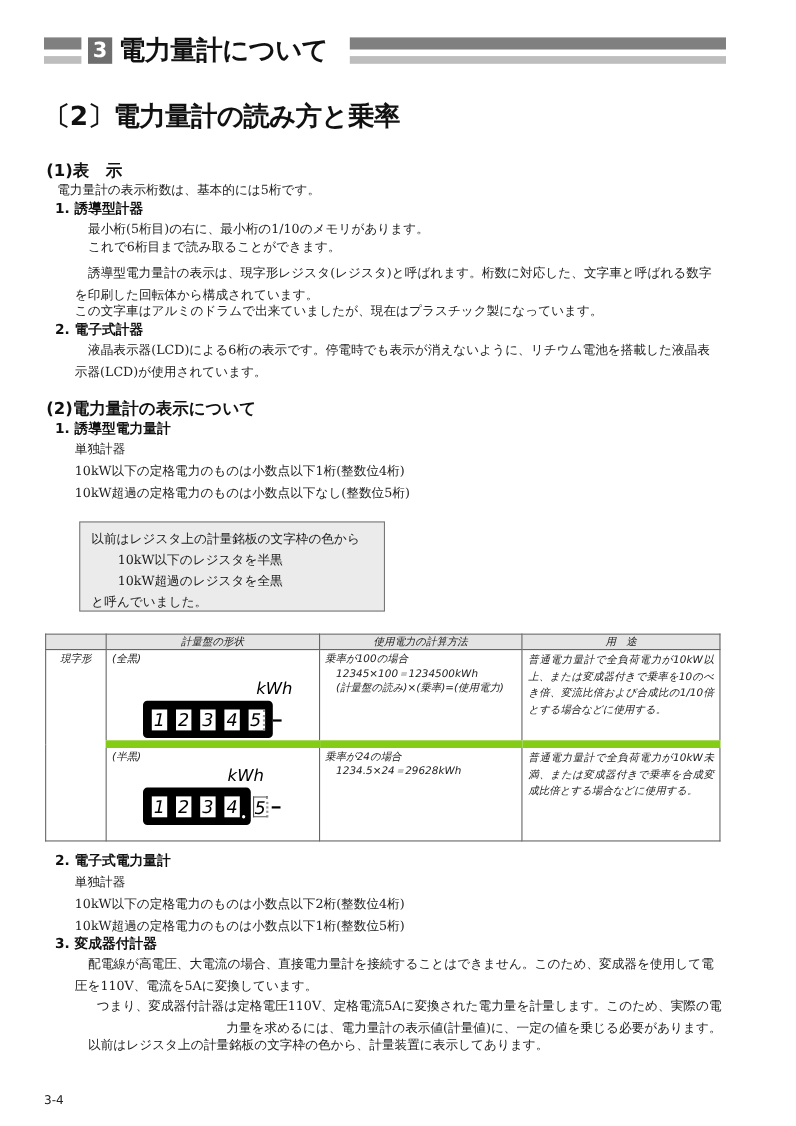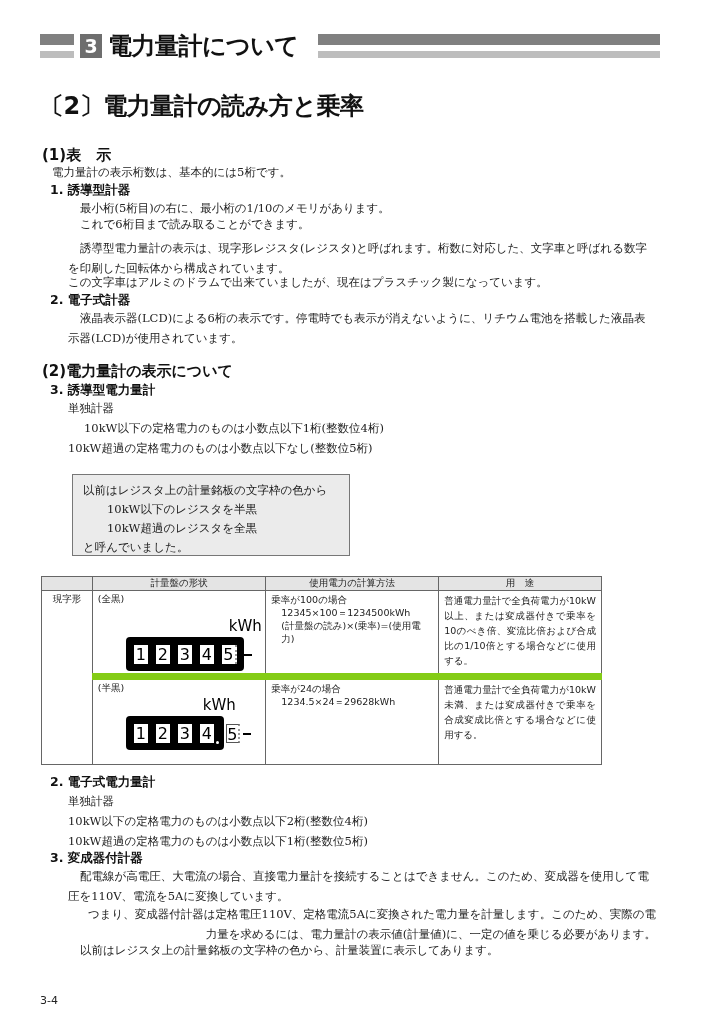--- a/index.html
+++ b/index.html
@@ -21,22 +21,22 @@
 
   .h2 { position: absolute; left: 42px; font-family: "DejaVu Sans", "Liberation Sans", sans-serif; font-size: 15px; font-weight: bold; color: #111; }
   .h3 { position: absolute; left: 50px; font-family: "DejaVu Sans", "Liberation Sans", sans-serif; font-size: 12.5px; font-weight: bold; color: #111; }
   .p { position: absolute; font-size: 11.5px; line-height: 20px; color: #222; width: 600px; }
   .p.indent { text-indent: 12px; }
 
   .note-box { position: absolute; left: 72px; top: 474px; width: 278px; height: 82px; background: #ebebeb; border: 1px solid #777;
      padding: 6px 10px; font-size: 11.5px; line-height: 19px; }
   .note-box .ind { padding-left: 24px; }
 
-  table.meter-table { position: absolute; left: 41px; top: 576px; width: 561px; border-collapse: collapse;
-     font-family: "DejaVu Sans", "Liberation Sans", sans-serif; font-size: 9.5px; color: #222; }
+  table.meter-table { position: absolute; left: 41px; top: 576px; width: 614px; border-collapse: collapse;
+     font-family: "DejaVu Sans", "Liberation Sans", sans-serif; font-size: 9.5px; color: #222; font-style: italic; }
   .meter-table th { background: #e4e4e4; font-weight: normal; border: 1px solid #666; height: 14px; padding: 0; }
   .meter-table td { border-left: 1px solid #666; border-right: 1px solid #666; vertical-align: top; padding: 2px 5px; }
   .meter-table tr.row-a td { height: 86px; border-bottom: 7px solid #84cc16; }
   .meter-table tr.row-b td { height: 88px; border-bottom: 1px solid #666; }
   .meter-table td.kind { text-align: center; padding-top: 2px; }
   .calc .sub { padding-left: 10px; line-height: 13px; }
   .calc .first { line-height: 13px; }
   .use { line-height: 15px; text-align: justify; }
 
   .shape-cell { position: relative; }
@@ -72,23 +72,23 @@
 <div class="h3" style="top:182px;">1. 誘導型計器</div>
 <div class="p indent" style="left:68px; top:198px;">最小桁(5桁目)の右に、最小桁の1/10のメモリがあります。</div>
 <div class="p indent" style="left:68px; top:214px;">これで6桁目まで読み取ることができます。</div>
 <div class="p indent" style="left:68px; top:238px; width:588px;">誘導型電力量計の表示は、現字形レジスタ(レジスタ)と呼ばれます。桁数に対応した、文字車と呼ばれる数字を印刷した回転体から構成されています。</div>
 <div class="p" style="left:68px; top:272px;">この文字車はアルミのドラムで出来ていましたが、現在はプラスチック製になっています。</div>
 
 <div class="h3" style="top:292px;">2. 電子式計器</div>
 <div class="p indent" style="left:68px; top:308px; width:588px;">液晶表示器(LCD)による6桁の表示です。停電時でも表示が消えないように、リチウム電池を搭載した液晶表示器(LCD)が使用されています。</div>
 
 <div class="h2" style="top:362px;">(2)電力量計の表示について</div>
-<div class="h3" style="top:382px;">3. 誘導型電力量計</div>
+<div class="h3" style="top:382px;">1. 誘導型電力量計</div>
 <div class="p" style="left:68px; top:398px;">単独計器</div>
-<div class="p" style="left:84px; top:418px;">10kW以下の定格電力のものは小数点以下1桁(整数位4桁)</div>
+<div class="p" style="left:68px; top:418px;">10kW以下の定格電力のものは小数点以下1桁(整数位4桁)</div>
 <div class="p" style="left:68px; top:438px;">10kW超過の定格電力のものは小数点以下なし(整数位5桁)</div>
 
 <div class="note-box">
   <div>以前はレジスタ上の計量銘板の文字枠の色から</div>
   <div class="ind">10kW以下のレジスタを半黒</div>
   <div class="ind">10kW超過のレジスタを全黒</div>
   <div>と呼んでいました。</div>
 </div>
 
 <table class="meter-table">

